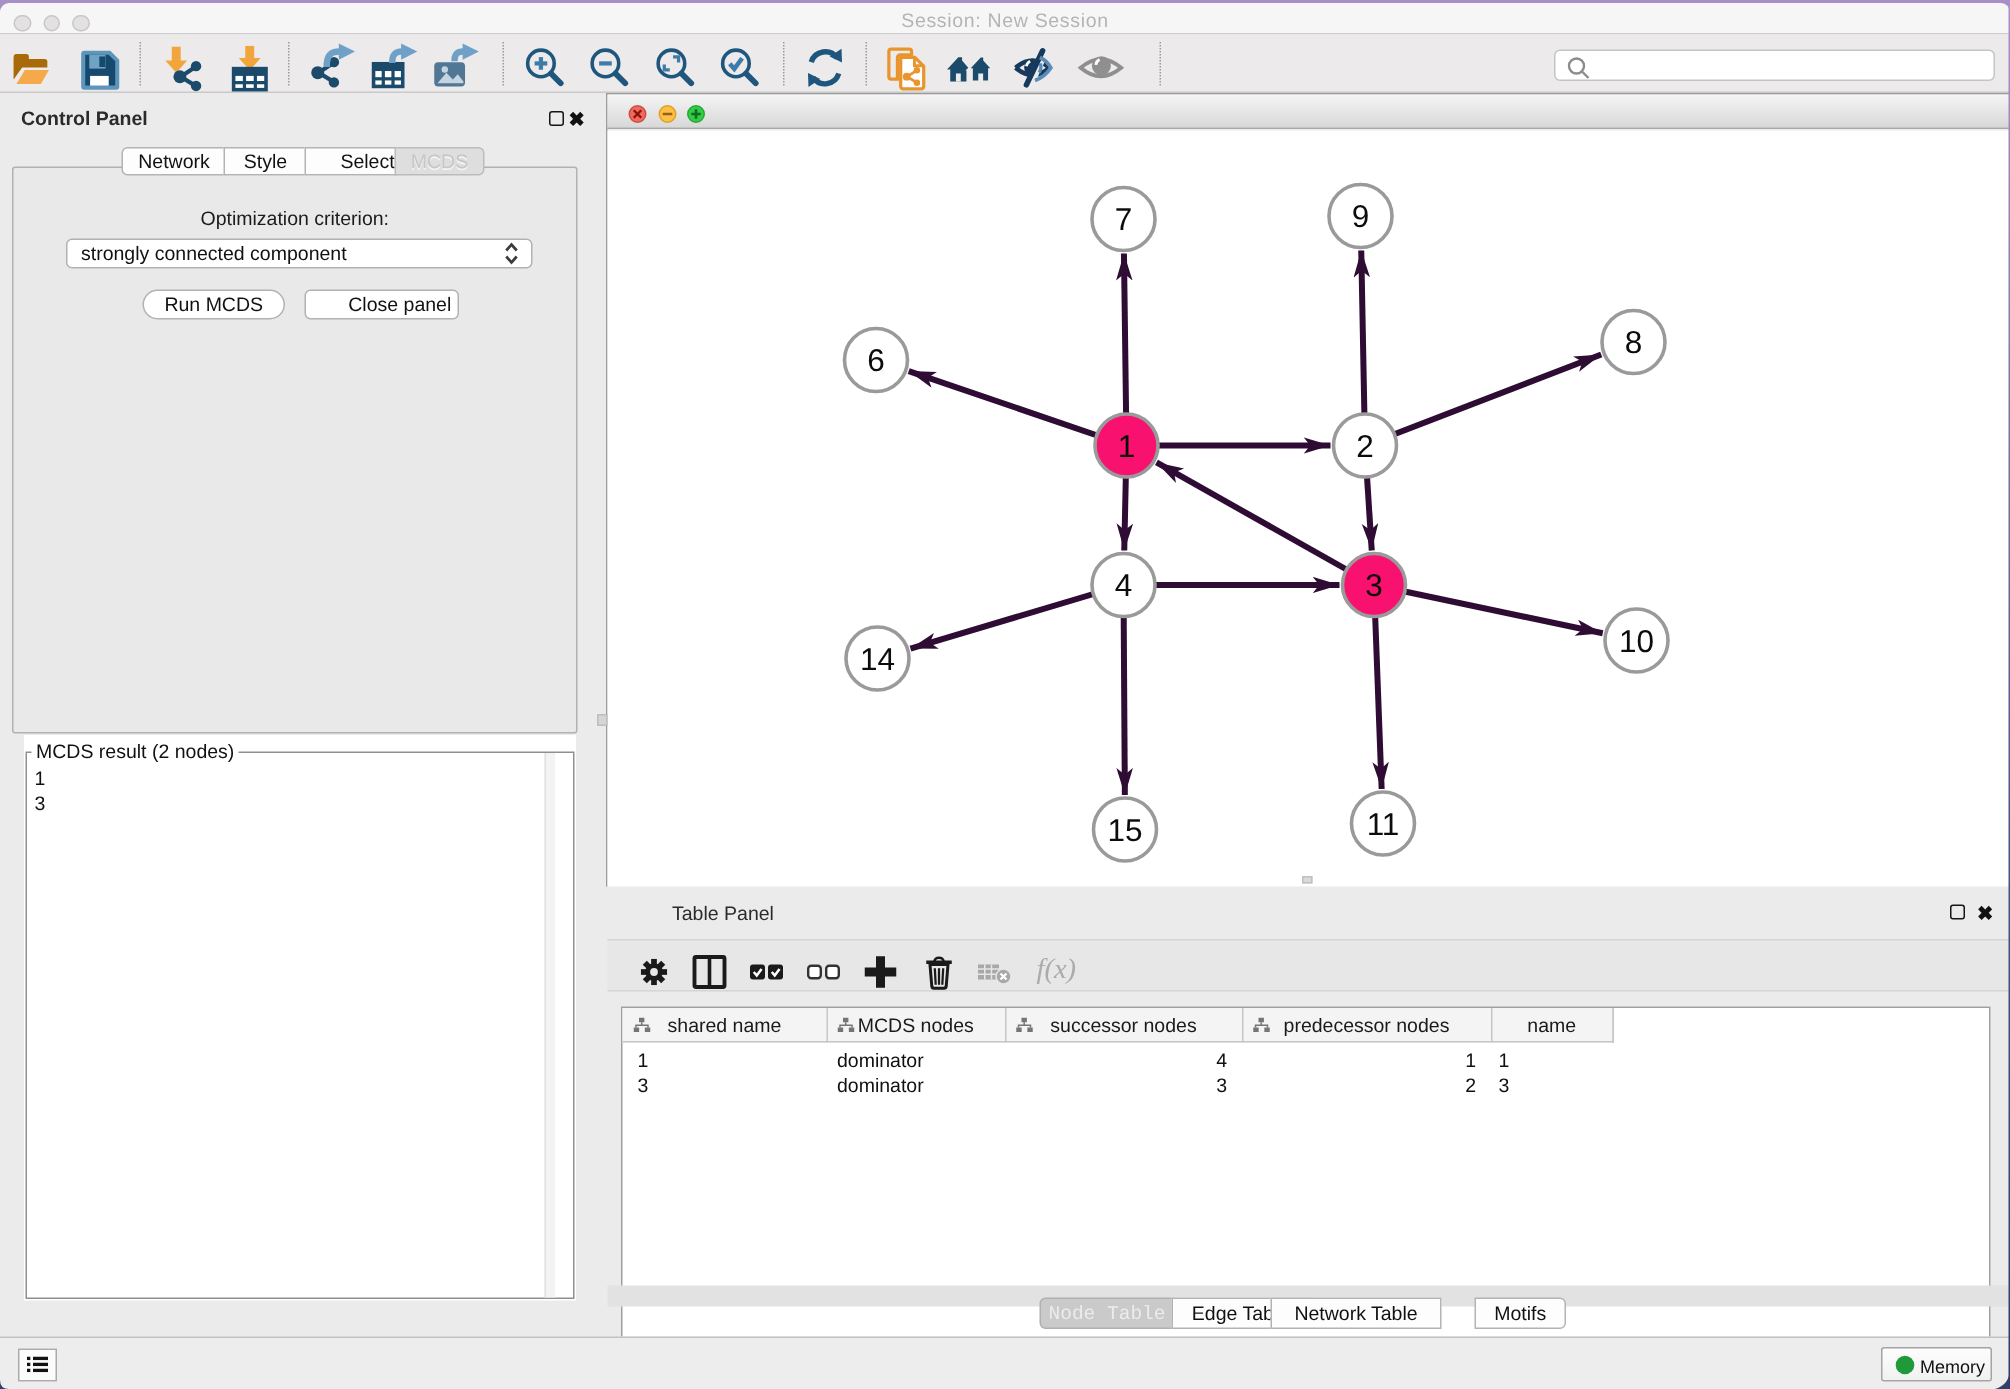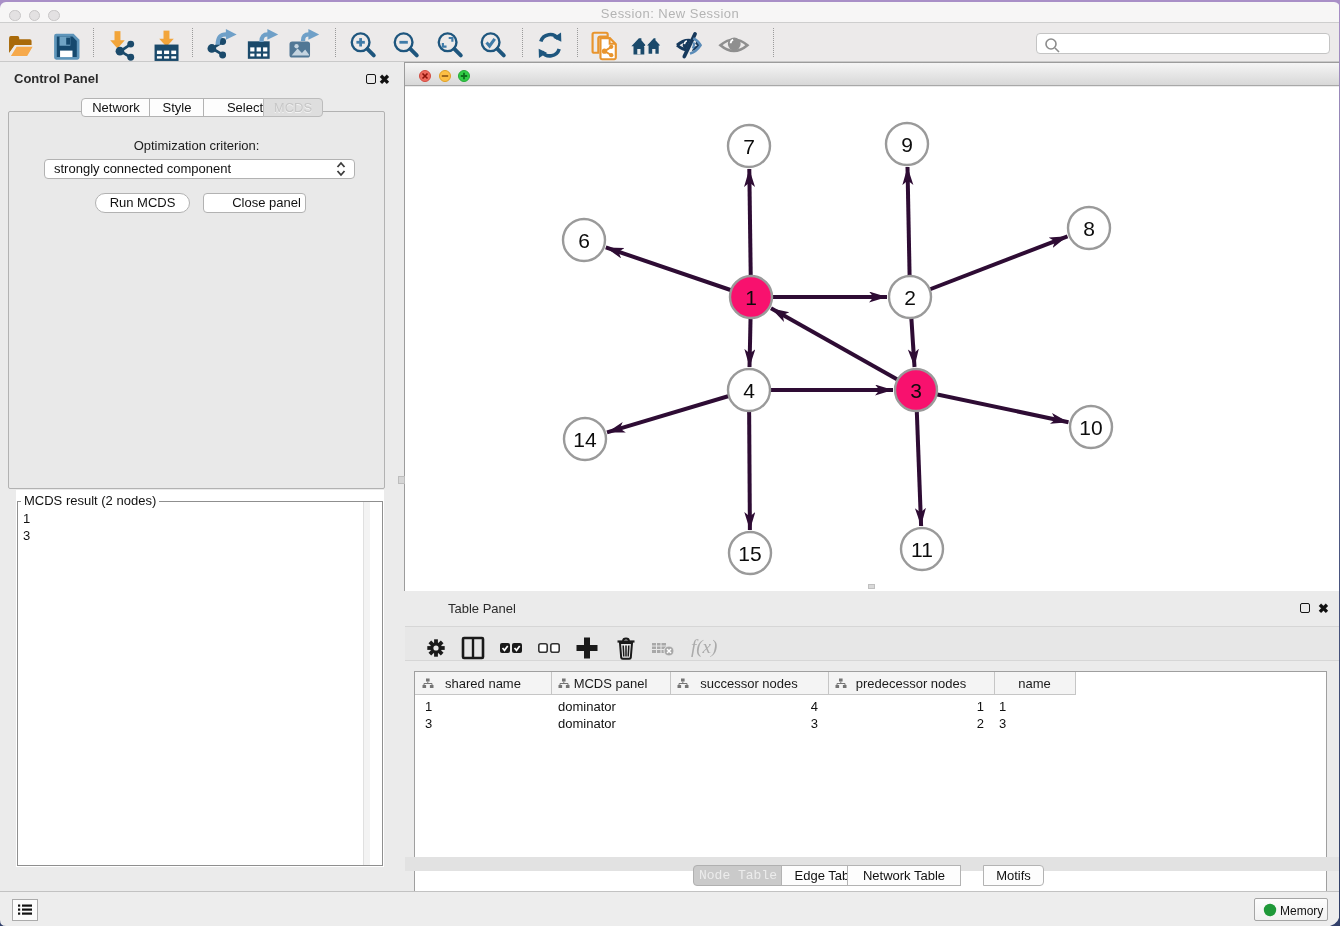--- a/index.html
+++ b/index.html
@@ -360,21 +360,21 @@
           <rect x="0.5" y="7" width="3.6" height="3" fill="#757575"></rect>
           <rect x="7.9" y="7" width="3.6" height="3" fill="#757575"></rect>
         </svg>
         <svg style="position:absolute;top:6px;left:420px;" width="12" height="11" viewBox="0 0 12 11">
           <rect x="4" y="0.5" width="3.6" height="3" fill="#757575"></rect>
           <path d="M5.8,3.5 v2 M2,7 v-1.5 h8 v1.5" stroke="#757575" stroke-width="1" fill="none"></path>
           <rect x="0.5" y="7" width="3.6" height="3" fill="#757575"></rect>
           <rect x="7.9" y="7" width="3.6" height="3" fill="#757575"></rect>
         </svg>
         <div class="hdr" style="left:0; width:136px;">shared name</div>
-      <div class="hdr" style="left:136px; width:119px;">MCDS panel</div>
+      <div class="hdr" style="left:136px; width:119px;">MCDS nodes</div>
       <div class="hdr" style="left:255px; width:158px;">successor nodes</div>
       <div class="hdr" style="left:413px; width:166px;">predecessor nodes</div>
       <div class="hdr" style="left:579px; width:81px;">name</div>
     </div>
     <div class="rowtxt" style="top:27px; left:10px;">1</div>
     <div class="rowtxt" style="top:27px; left:143px;">dominator</div>
     <div class="rowtxt" style="top:27px; left:343px; width:60px; text-align:right;">4</div>
     <div class="rowtxt" style="top:27px; left:509px; width:60px; text-align:right;">1</div>
     <div class="rowtxt" style="top:27px; left:584px;">1</div>
     <div class="rowtxt" style="top:44px; left:10px;">3</div>

